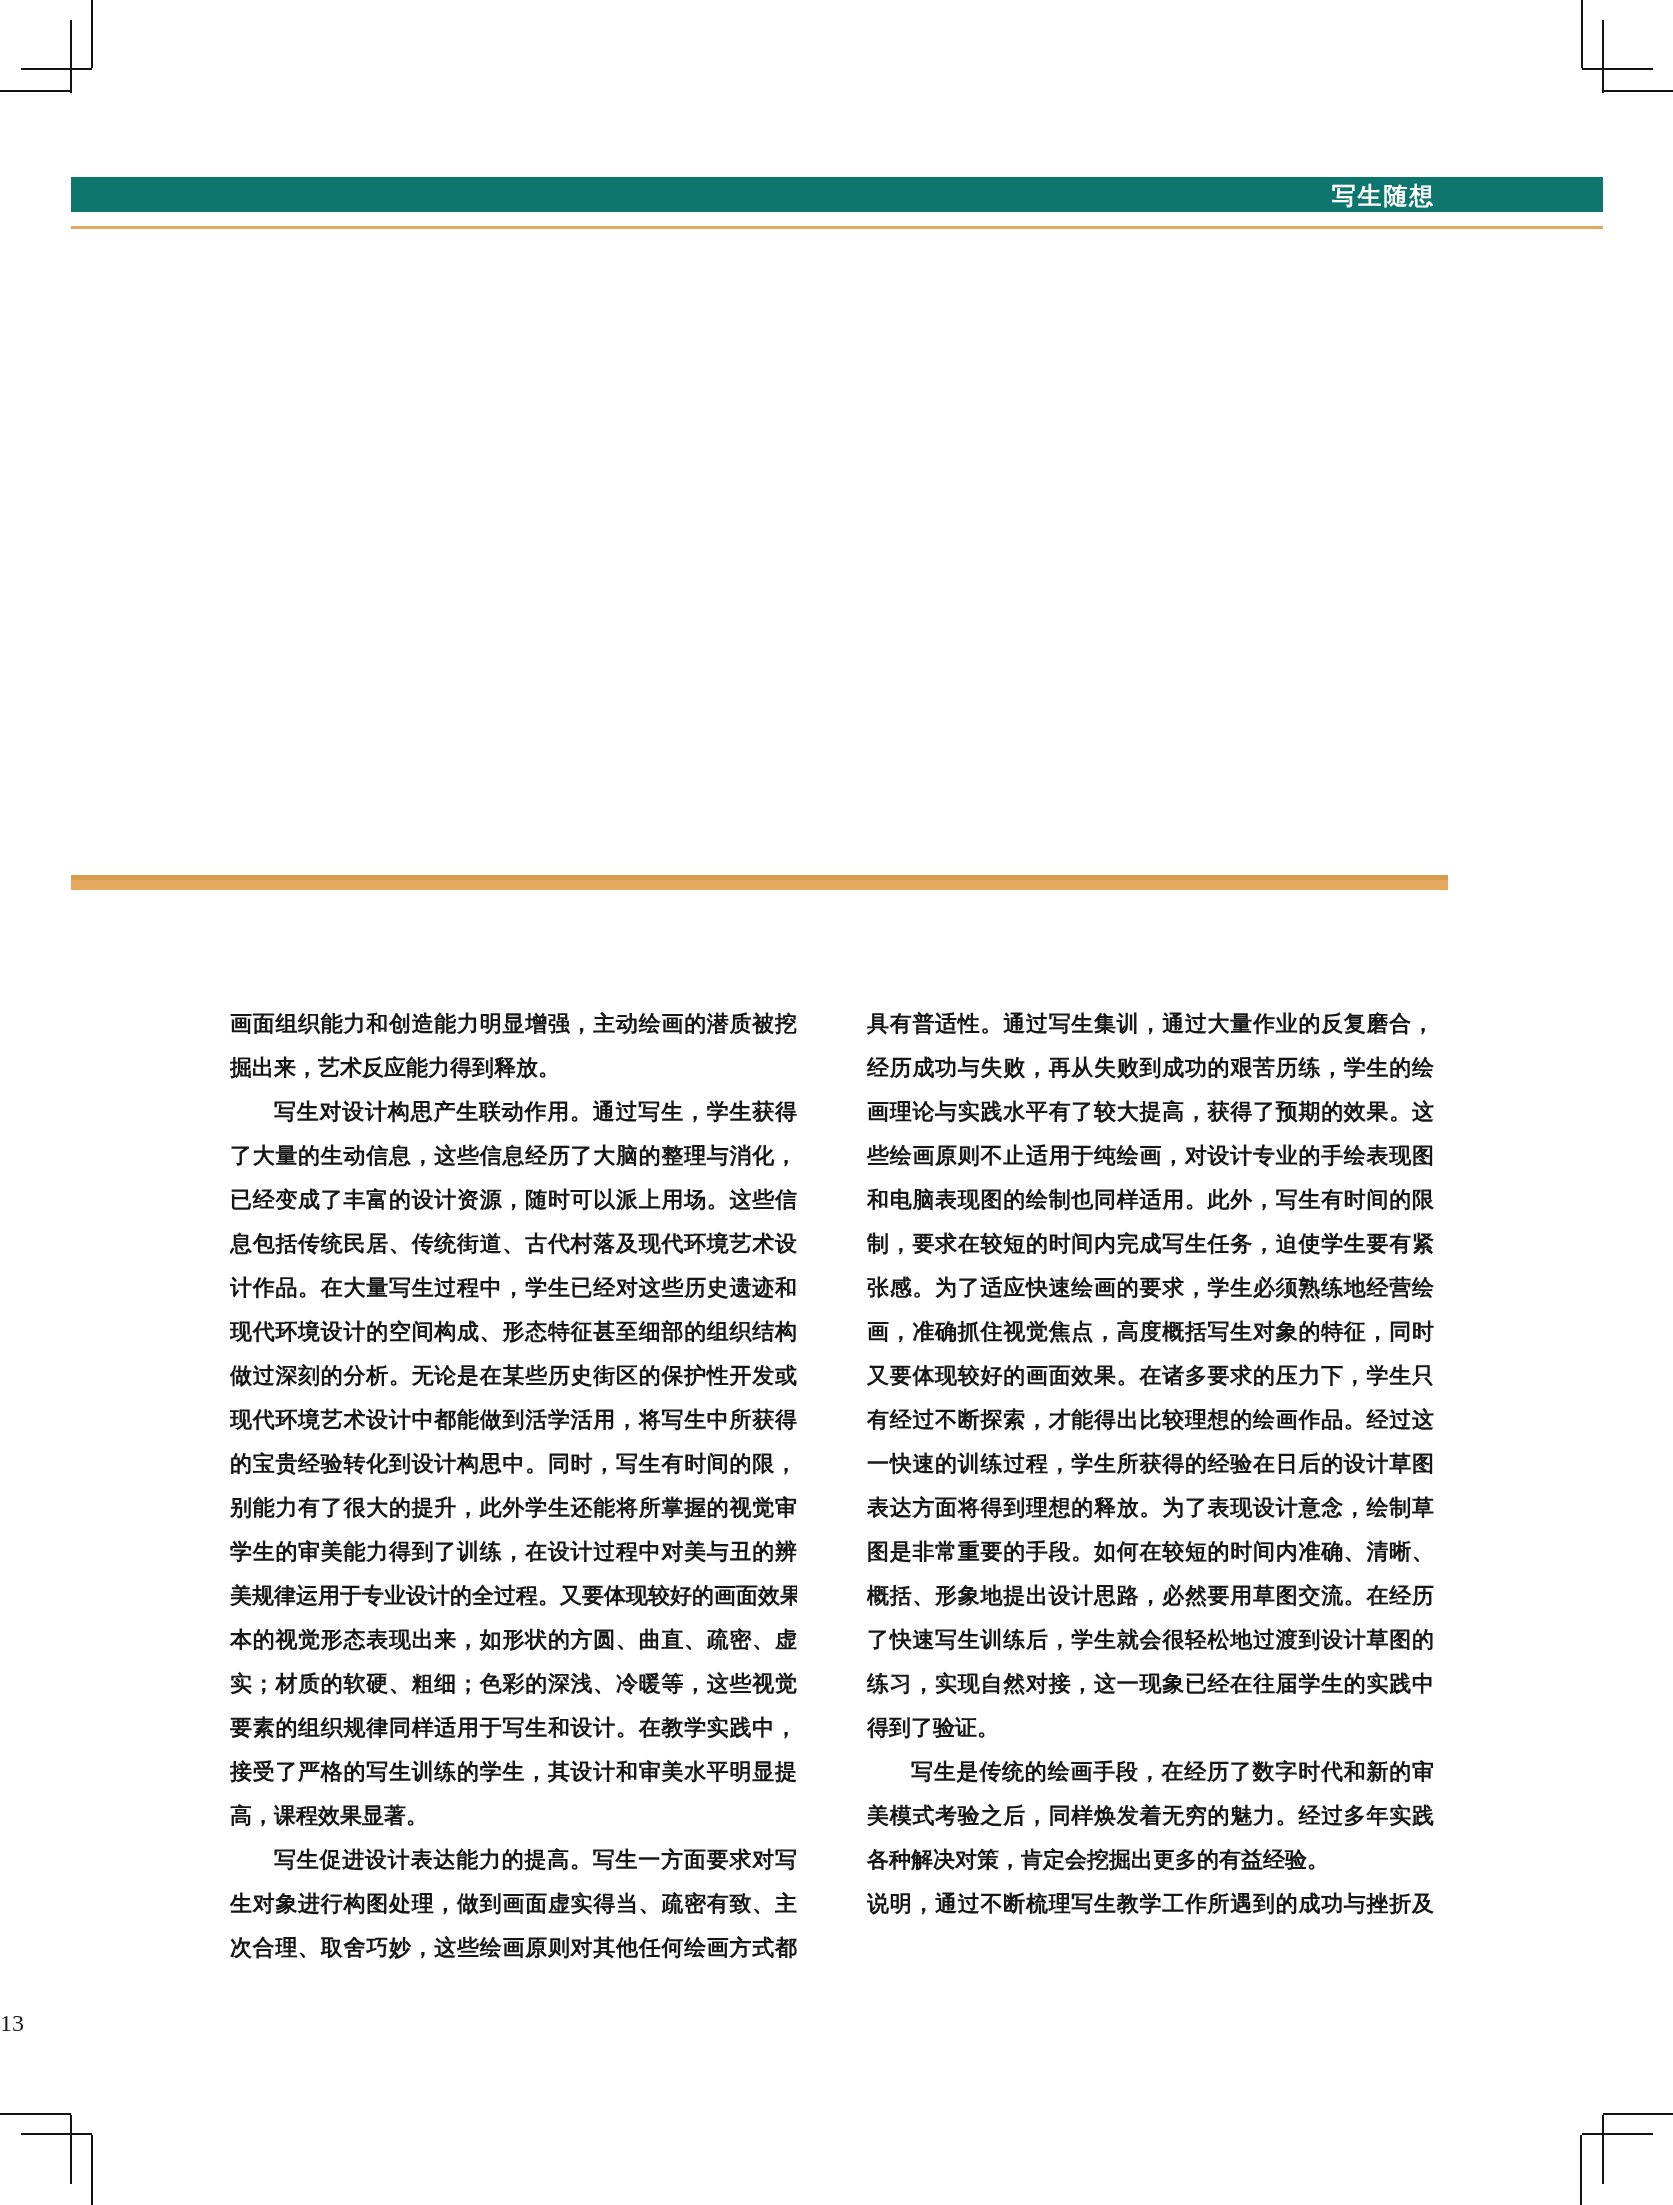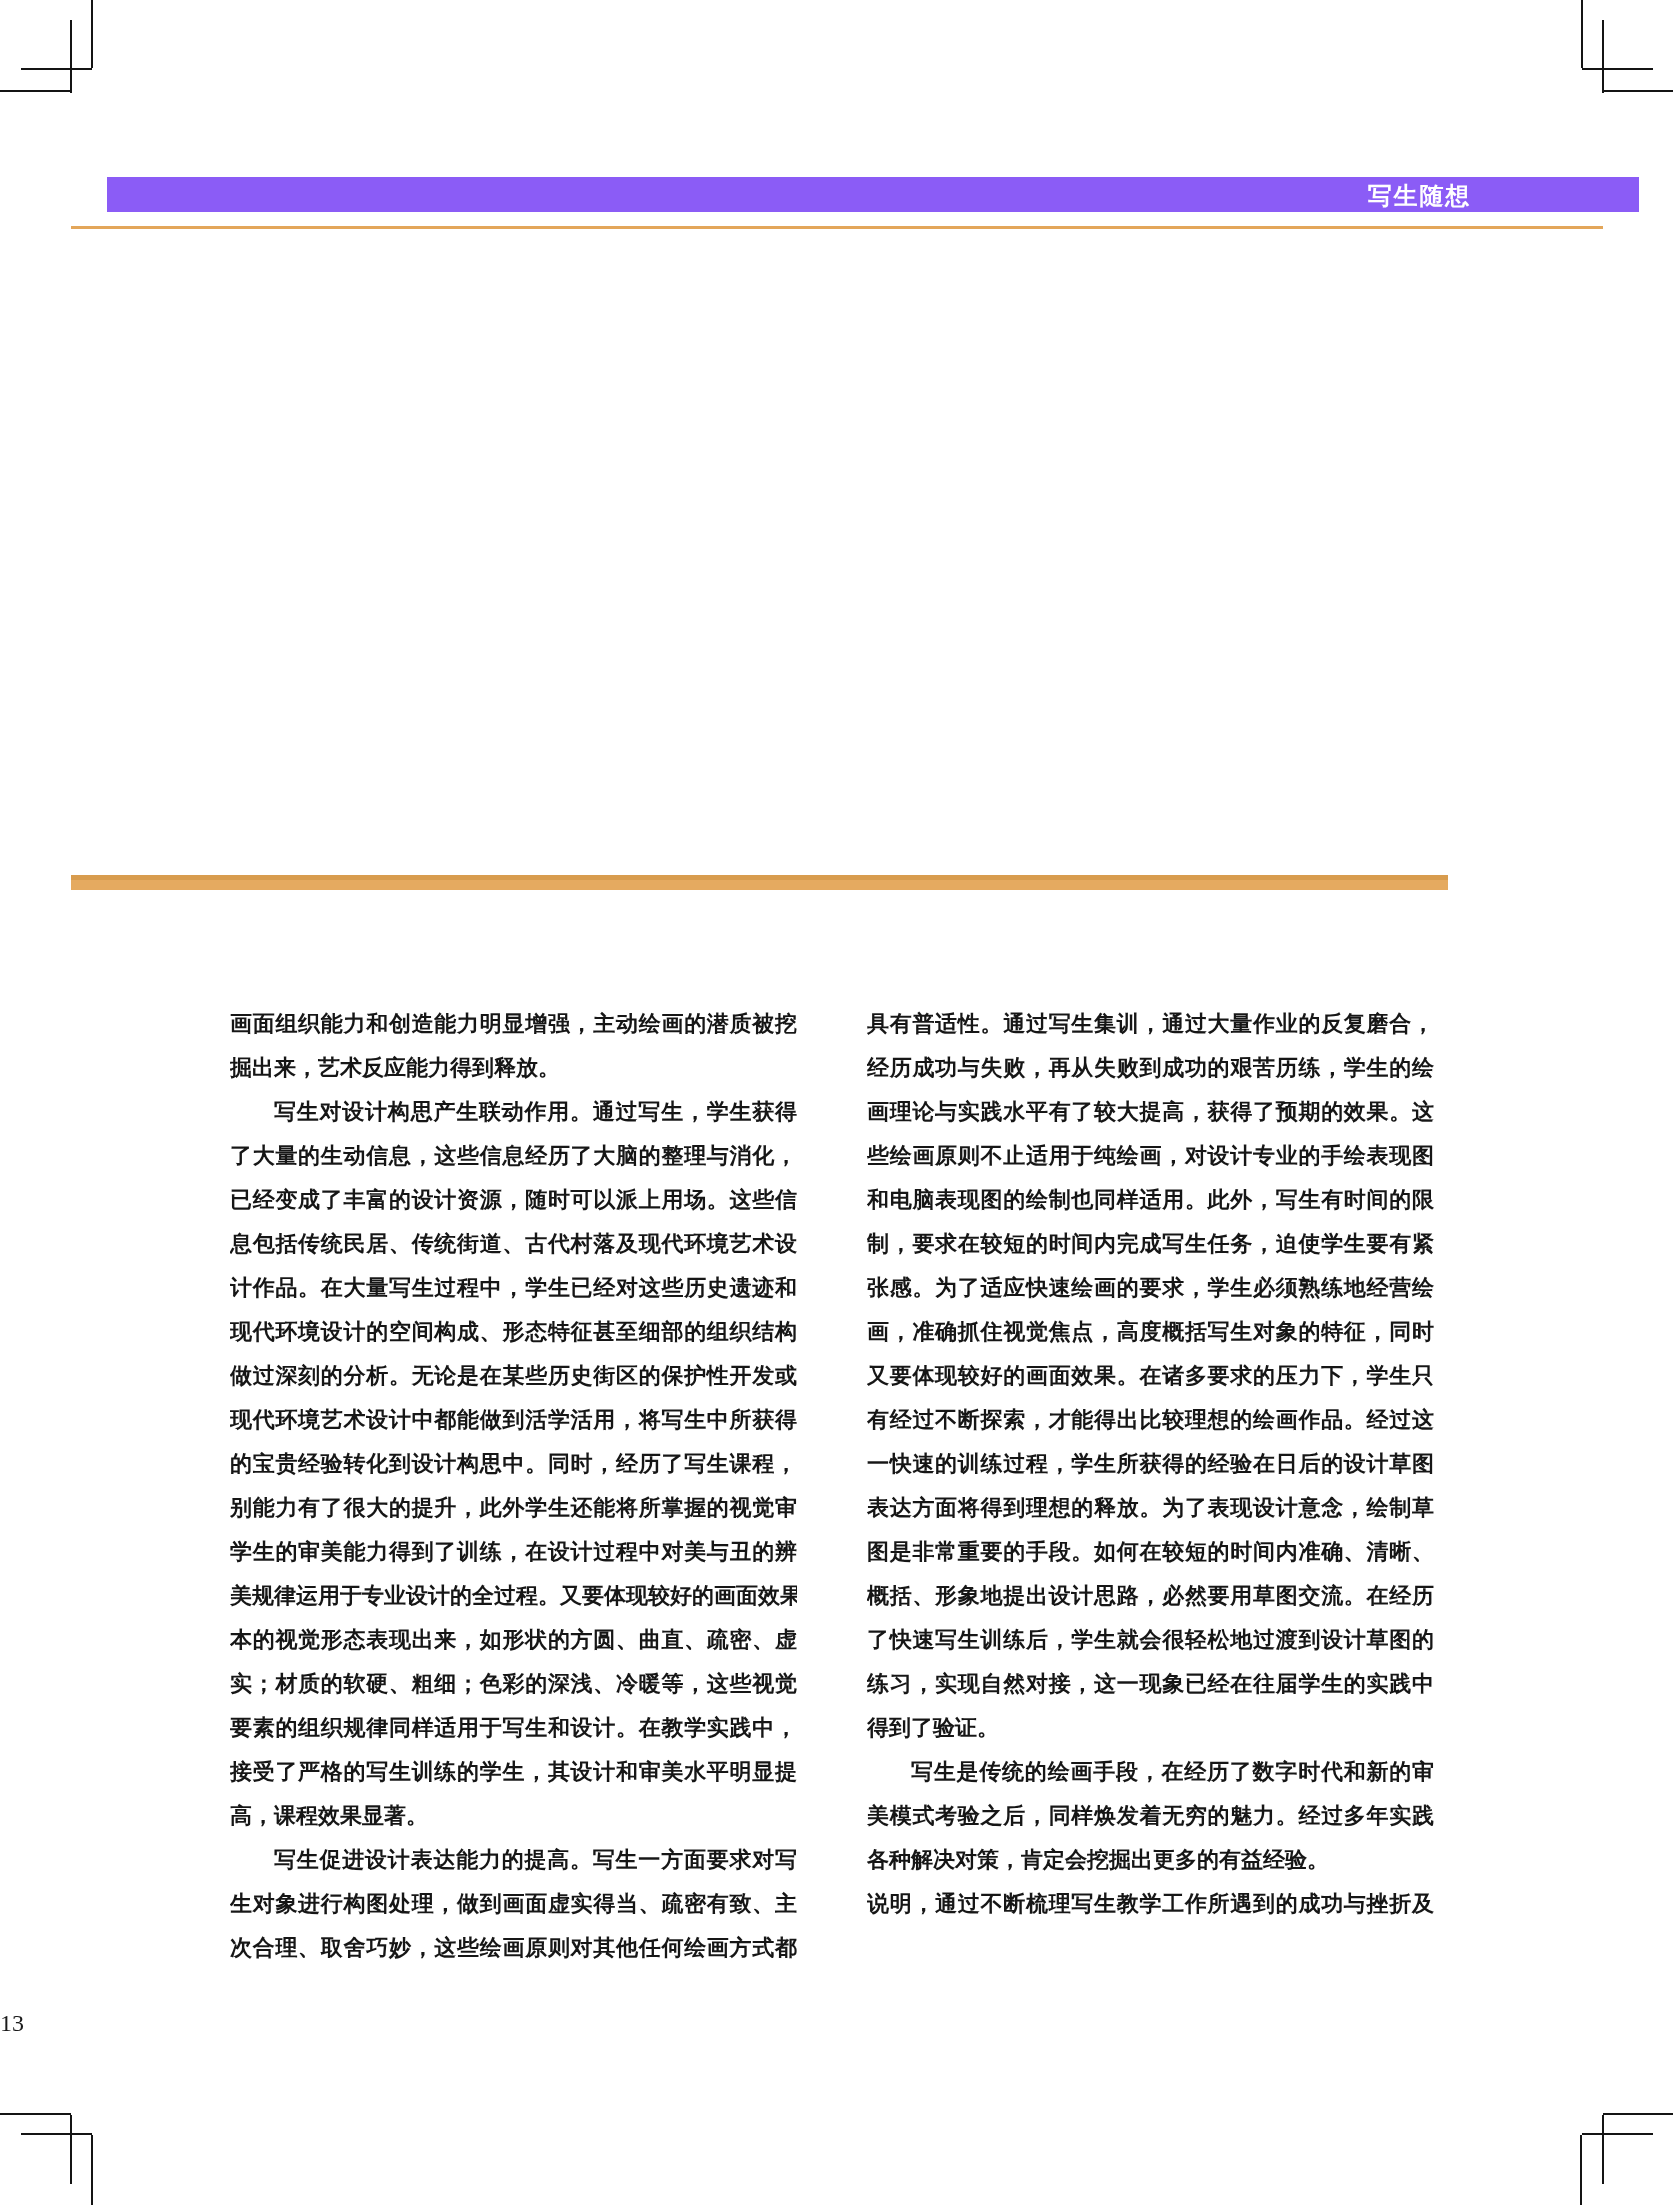--- a/index.html
+++ b/index.html
@@ -7,22 +7,21 @@
     position:relative;
     width:1673px;height:2205px;
     font-family:"Liberation Sans", sans-serif;
     overflow:hidden;
   }
   
   .crop{position:absolute;background:#141414;}
   
   .header-band{
     position:absolute;left:71px;top:177px;width:1532px;height:35px;
-    background:#8b5cf6;
-    margin-left:36px;
+    background:#0f766e;
   }
   .header-title{
     position:absolute;right:168px;top:0;height:35px;line-height:37px;
     color:#ffffff;font-size:24px;font-weight:bold;letter-spacing:1.8px;
     white-space:nowrap;
   }
   .header-rule{
     position:absolute;left:71px;top:226px;width:1532px;height:3px;
     background:#E3A65A;
   }
@@ -91,21 +90,21 @@
     <div class="tline">画面组织能力和创造能力明显增强，主动绘画的潜质被挖</div>
     <div class="tline end">掘出来，艺术反应能力得到释放。</div>
     <div class="tline indent">写生对设计构思产生联动作用。通过写生，学生获得</div>
     <div class="tline">了大量的生动信息，这些信息经历了大脑的整理与消化，</div>
     <div class="tline">已经变成了丰富的设计资源，随时可以派上用场。这些信</div>
     <div class="tline">息包括传统民居、传统街道、古代村落及现代环境艺术设</div>
     <div class="tline">计作品。在大量写生过程中，学生已经对这些历史遗迹和</div>
     <div class="tline">现代环境设计的空间构成、形态特征甚至细部的组织结构</div>
     <div class="tline">做过深刻的分析。无论是在某些历史街区的保护性开发或</div>
     <div class="tline">现代环境艺术设计中都能做到活学活用，将写生中所获得</div>
-    <div class="tline">的宝贵经验转化到设计构思中。同时，经历了写生课程，</div>
+    <div class="tline">的宝贵经验转化到设计构思中。同时，写生有时间的限，</div>
     <div class="tline">别能力有了很大的提升，此外学生还能将所掌握的视觉审</div>
     <div class="tline">学生的审美能力得到了训练，在设计过程中对美与丑的辨</div>
     <div class="tline">美规律运用于专业设计的全过程。又要体现较好的画面效果</div>
     <div class="tline">本的视觉形态表现出来，如形状的方圆、曲直、疏密、虚</div>
     <div class="tline">实；材质的软硬、粗细；色彩的深浅、冷暖等，这些视觉</div>
     <div class="tline">要素的组织规律同样适用于写生和设计。在教学实践中，</div>
     <div class="tline">接受了严格的写生训练的学生，其设计和审美水平明显提</div>
     <div class="tline end">高，课程效果显著。</div>
     <div class="tline indent">写生促进设计表达能力的提高。写生一方面要求对写</div>
     <div class="tline">生对象进行构图处理，做到画面虚实得当、疏密有致、主</div>

